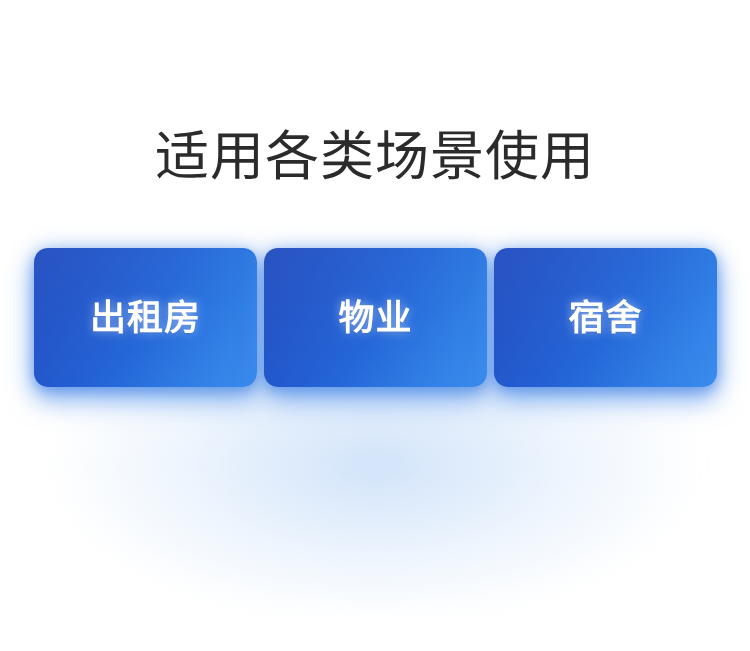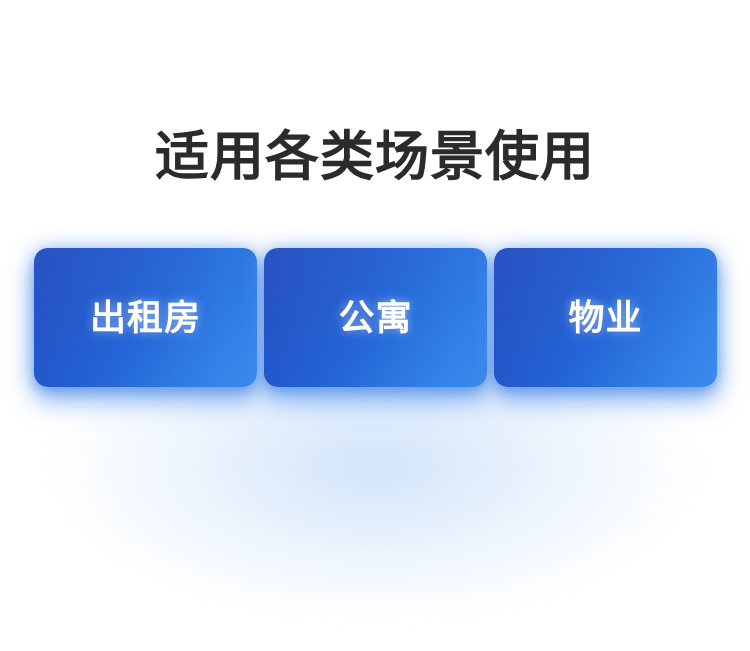--- a/index.html
+++ b/index.html
@@ -31,21 +31,21 @@
     left: 0;
     top: 88px;
     width: 750px;
     text-align: center;
   }
   .page-title {
     display: inline-block;
     font-family: "Liberation Sans", "DejaVu Sans", sans-serif;
     font-size: 54px;
     line-height: 64px;
-    font-weight: 700;
+    font-weight: 400;
     letter-spacing: 1px;
     color: #2b2b2b;
     white-space: nowrap;
   }
 
   
   .cards-grid {
     position: absolute;
     left: 34px;
     top: 248px;
@@ -126,26 +126,26 @@
   </div>
 
   <div class="grid-glow"></div>
 
   <div class="cards-grid">
 
     <div class="card">
       <span class="card-label">出租房</span>
     </div>
 
-    <div class="card">
-      <span class="card-label">公寓</span>
-    </div>
 
     <div class="card">
       <span class="card-label">物业</span>
     </div>
 
+    <div class="card">
+      <span class="card-label">宿舍</span>
+    </div>
 
 
 
   </div>
 
 </div>
 
 </body></html>

